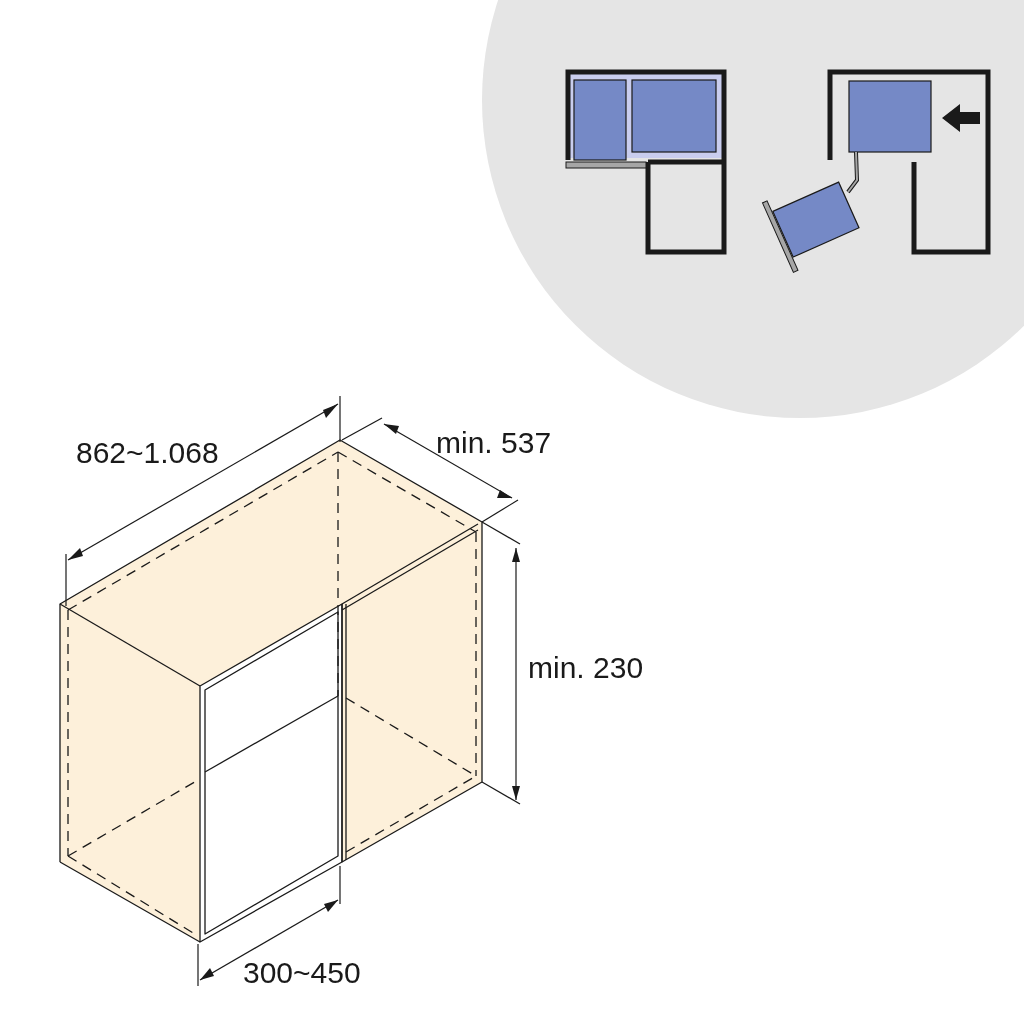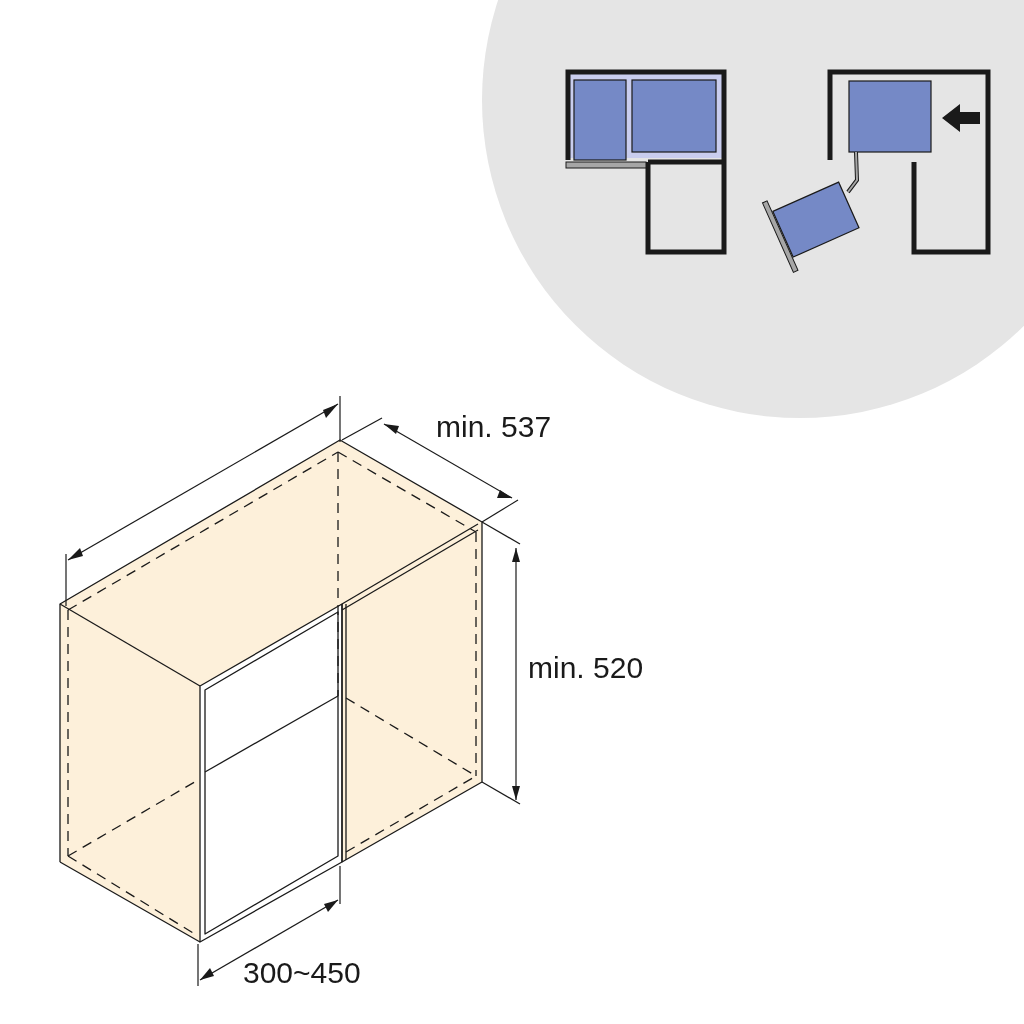--- a/index.html
+++ b/index.html
@@ -92,16 +92,17 @@
       <polygon points="338,404 323,410 326,418"></polygon>
       <polygon points="384,424 396,434 399,426"></polygon>
       <polygon points="512,498 500,490 497,498"></polygon>
       <polygon points="516,548 512,562 520,562"></polygon>
       <polygon points="516,800 512,786 520,786"></polygon>
       <polygon points="200,980 210,968 214,976"></polygon>
       <polygon points="338,900 324,904 328,912"></polygon>
     </g>
   </svg>
 
-  <div class="dim-label" style="left:436px; top:412px;">min. 537</div>
-  <div class="dim-label" style="left:528px; top:653px;">min. 520</div>
+  <div class="dim-label" style="left:76px; top:438px;">862~1.068</div>
+  <div class="dim-label" style="left:436px; top:428px;">min. 537</div>
+  <div class="dim-label" style="left:528px; top:653px;">min. 230</div>
   <div class="dim-label" style="left:243px; top:958px;">300~450</div>
 </div>
 
 </body></html>

